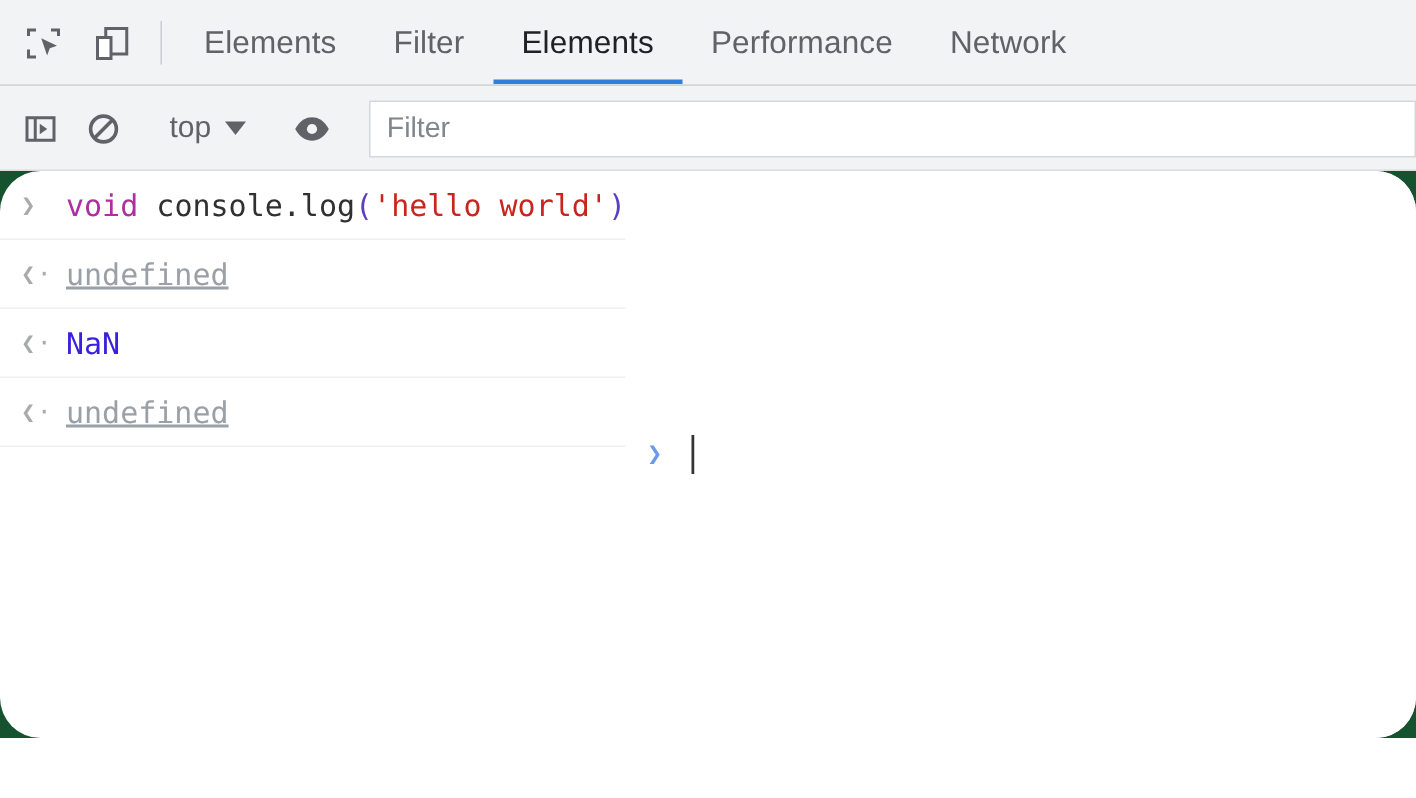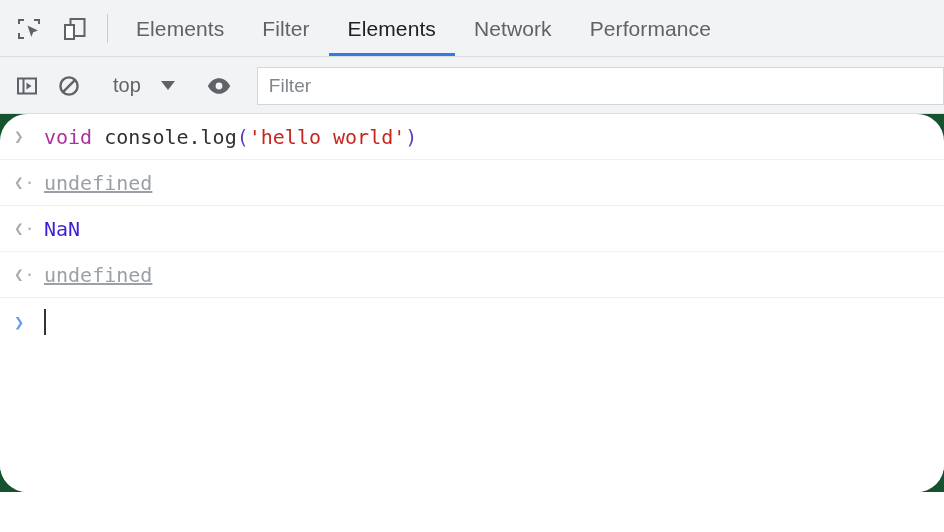--- a/index.html
+++ b/index.html
@@ -88,21 +88,21 @@
     background: #dadce0;
   }
   .cb-btn {
     width: 42px; height: 40px;
     display: flex; align-items: center; justify-content: center;
     cursor: pointer;
   }
   .ctx-select {
     display: flex;
     align-items: center;
-    gap: 20px;
+    gap: 9px;
     padding: 0 6px;
     font-size: 20px;
     color: #5f6368;
     cursor: pointer;
   }
   .caret {
     width: 0; height: 0;
     border-left: 7px solid transparent;
     border-right: 7px solid transparent;
     border-top: 9px solid #5f6368;
@@ -120,21 +120,21 @@
     color: #80868b;
     cursor: text;
   }
 
   
   .console-body {
     flex: 1 1 auto;
     background: #ffffff;
     overflow: hidden;
     display: flex;
-    flex-direction: column;
+    flex-direction: row;
     border-radius: 27px;
   }
 
   .row {
     min-height: 46px;
     display: flex;
     align-items: center;
     border-bottom: 1px solid #f0f0f0;
     padding-left: 14px;
     flex: 0 0 auto;
@@ -216,24 +216,24 @@
     <div class="tab">
       <span>Elements</span>
     </div>
     <div class="tab">
       <span>Filter</span>
     </div>
     <div class="tab active">
       <span>Elements</span>
     </div>
     <div class="tab">
+      <span>Performance</span>
+    </div>
+    <div class="tab">
       <span>Network</span>
-    </div>
-    <div class="tab">
-      <span>Performance</span>
     </div>
   </div>
 
   <div class="consolebar">
 
     <div class="cb-btn" style="margin-left:6px" title="Show console sidebar">
       <svg width="24" height="24" viewBox="0 0 24 24">
         <rect x="3" y="4.5" width="18" height="15" fill="none" stroke="#5f6368" stroke-width="2"></rect>
         <line x1="8.5" y1="4.5" x2="8.5" y2="19.5" stroke="#5f6368" stroke-width="2"></line>
         <path d="M11.5 8.5 L16.5 12 L11.5 15.5 Z" fill="#5f6368"></path>

